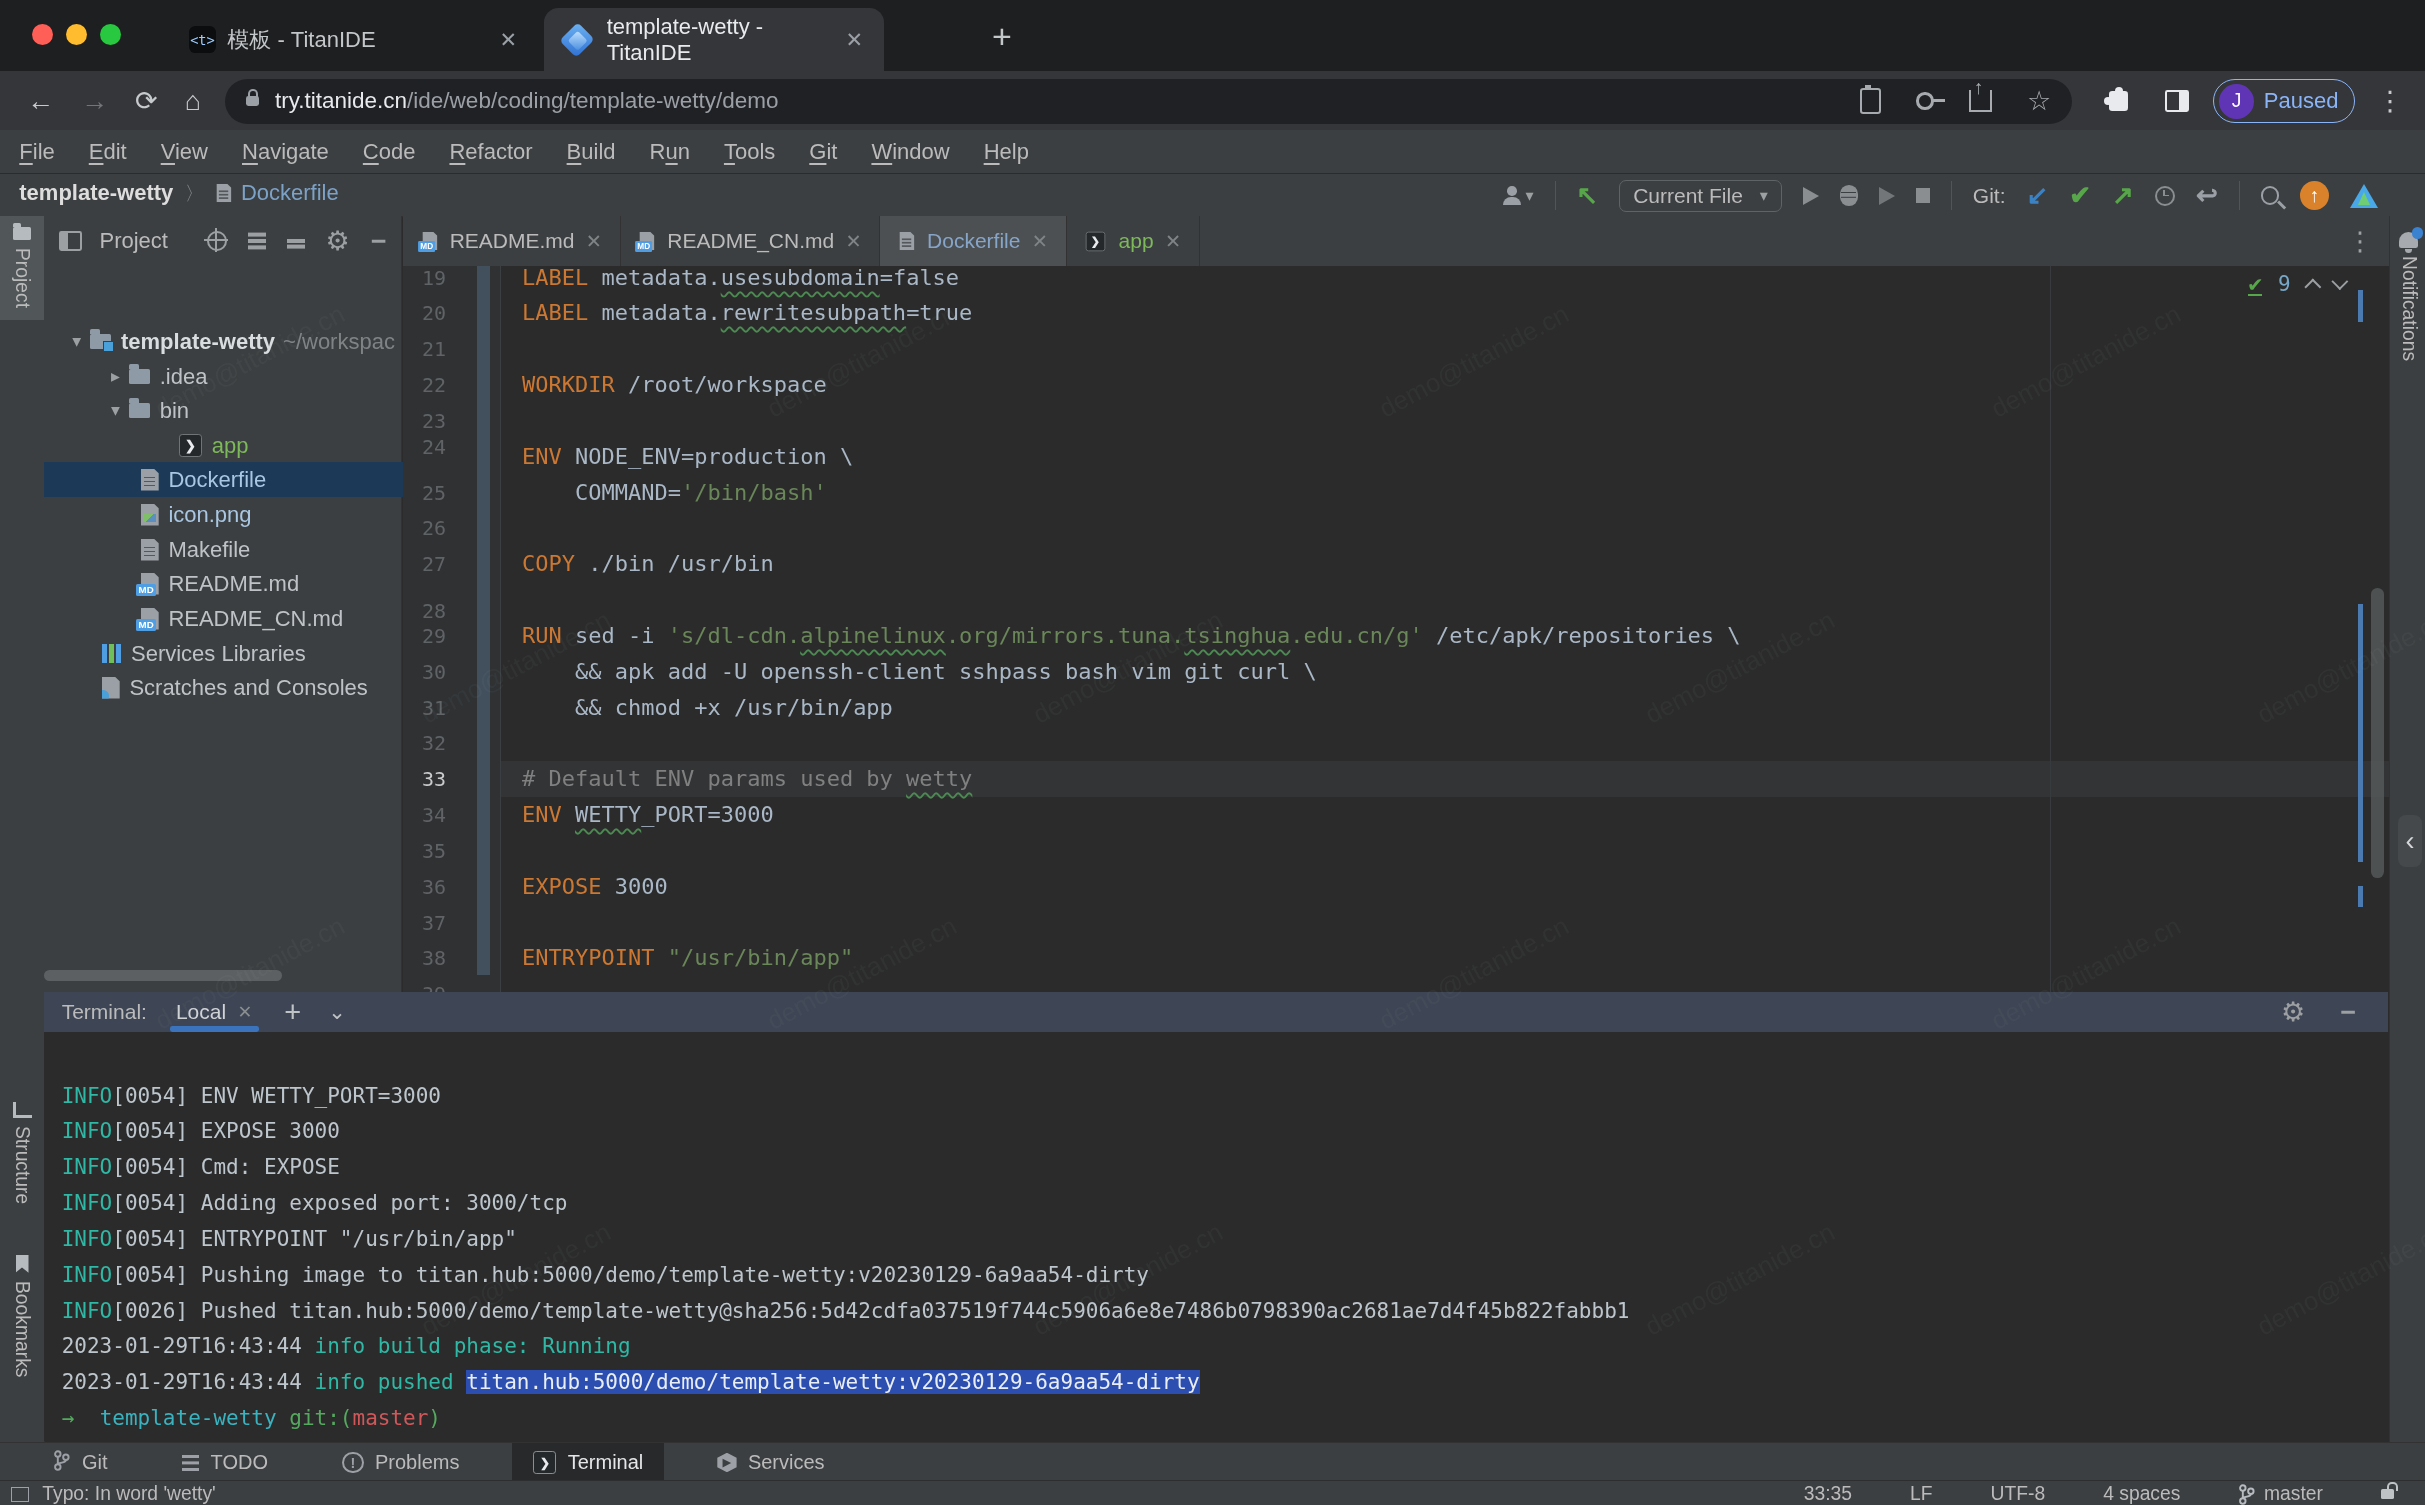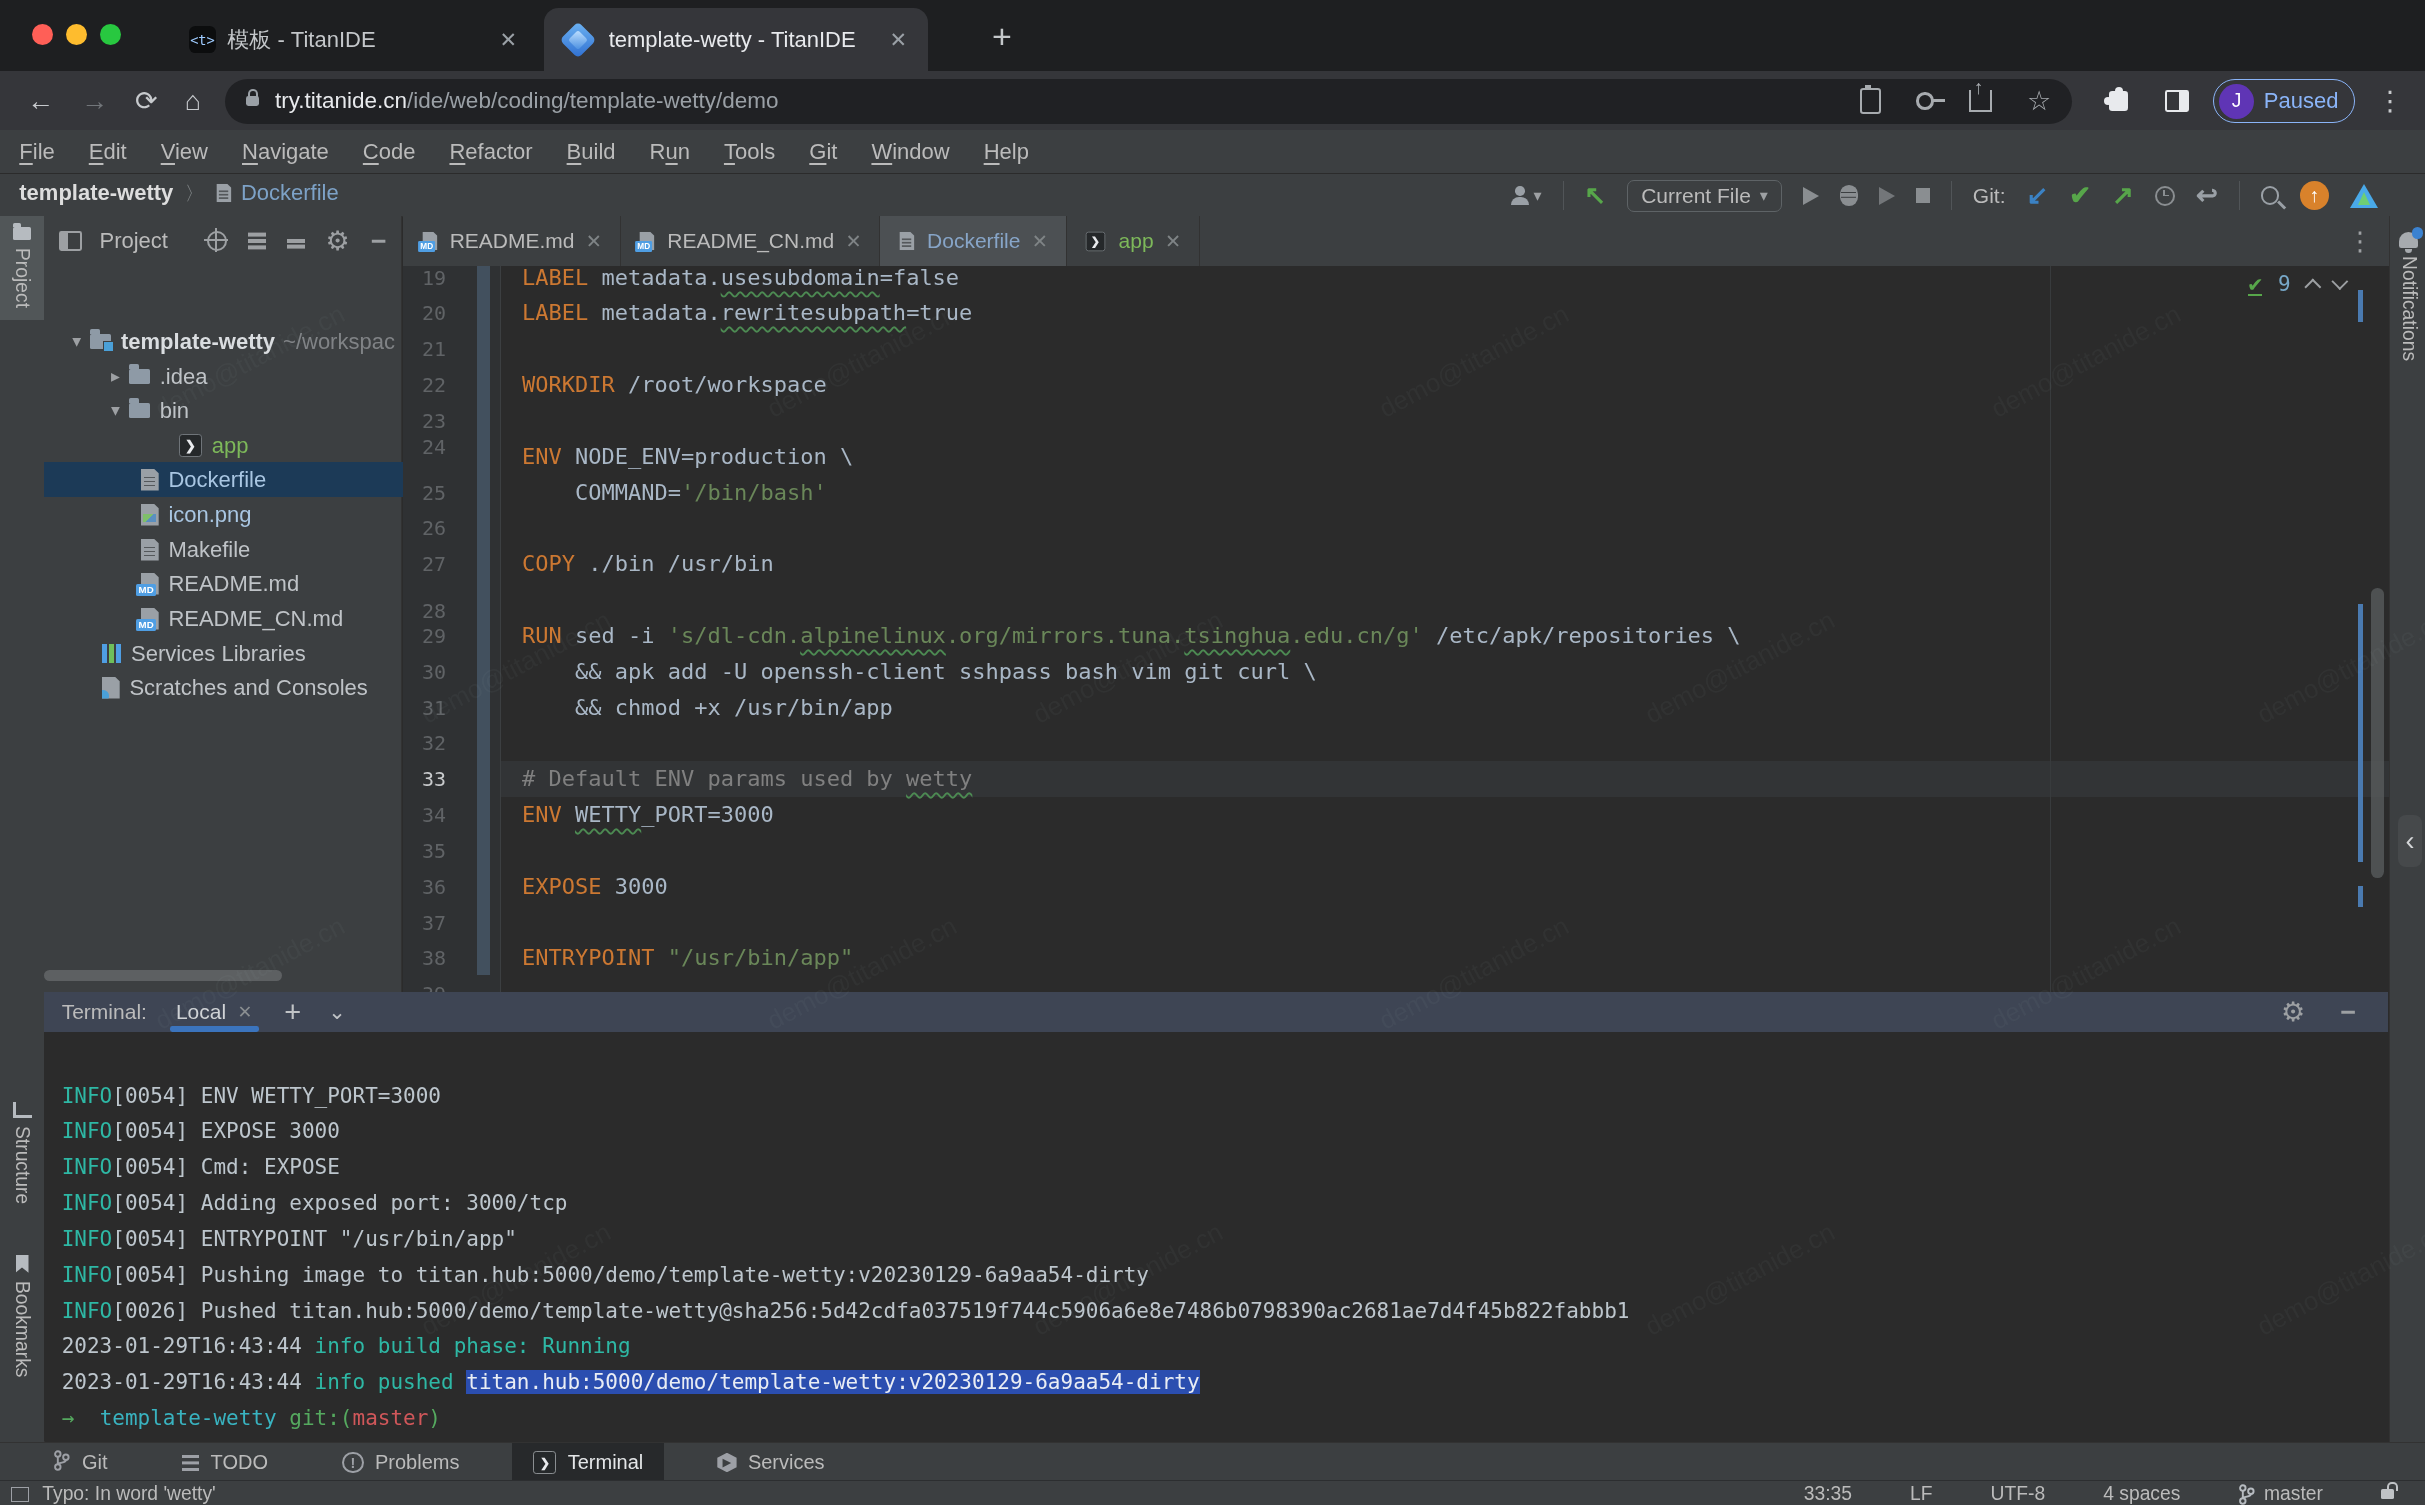--- a/index.html
+++ b/index.html
@@ -47,21 +47,21 @@
   
   .menubar{position:absolute;left:0;top:130px;width:2426px;height:43px;background:#3c3f41;display:flex;align-items:center;gap:34px;padding-left:19.3px;color:#bbbbbb;font-size:22px;}
   .menubar span u{text-decoration-thickness:1.6px;text-underline-offset:4px;}
   .crumbrow{position:absolute;left:0;top:174px;width:2426px;height:42px;background:#3c3f41;border-bottom:0.8px solid #323232;}
   .crumbs{position:absolute;left:19.3px;top:5.6px;display:flex;align-items:center;font-size:22px;color:#bbbbbb;}
   .crumb-proj{font-weight:bold;color:#dddddd;}
   .crumb-sep{color:#7f8486;margin:0 11.3px;font-size:19.3px;}
   .crumb-file{color:#7da2c7;display:flex;align-items:center;gap:8px;}
   .toolbarR{position:absolute;right:48px;top:3.2px;height:37px;display:flex;align-items:center;gap:21px;}
   .tdiv{width:0.8px;height:29px;background:#515558;}
-  .runbox{border:0.8px solid #5e6366;border-radius:7px;color:#bbbbbb;font-size:21px;padding:3.2px 13px;display:flex;gap:9px;align-items:center;}
+  .runbox{border:0.8px solid #5e6366;border-radius:7px;color:#bbbbbb;font-size:21px;padding:3.2px 13px;display:flex;gap:17px;align-items:center;}
   .gitlabel{color:#bbbbbb;font-size:21px;}
   .ar{font-size:26px;font-weight:bold;}
   .ic-person{width:17.7px;height:8px;background:#9aa0a6;border-radius:8px 8px 0 0;margin-top:11.3px;}
   .ic-person::before{content:"";position:absolute;left:4px;top:-11.3px;width:9.7px;height:9.7px;border-radius:50%;background:#9aa0a6;}
   .ic-play{width:0;height:0;border-left:16px solid #8a8e91;border-top:9.7px solid transparent;border-bottom:9.7px solid transparent;}
   .ic-stop{width:14.5px;height:14.5px;background:#8a8e91;}
   .ic-bug{width:17.7px;height:21px;background:#8a8e91;border-radius:8.9px;}
   .ic-bug::before{content:"";position:absolute;left:1.6px;top:6.4px;width:14.5px;height:1.6px;background:#3c3f41;box-shadow:0 4.8px 0 #3c3f41;}
   .ic-cov{width:0;height:0;border-left:16px solid #8a8e91;border-top:9.7px solid transparent;border-bottom:9.7px solid transparent;opacity:.7;}
   .ic-clock{width:16px;height:16px;border:2.4px solid #8a8e91;border-radius:50%;}
@@ -185,21 +185,21 @@
     <div class="lights">
       <span class="light l-red"></span>
       <span class="light l-yel"></span>
       <span class="light l-grn"></span>
     </div>
     <div class="btab" style="left:168px;width:370px;">
       <span class="fav1">&lt;t&gt;</span>
       <span>模板 - TitanIDE</span>
       <span class="close">✕</span>
     </div>
-    <div class="btab active" style="left:544px;width:384px;">
+    <div class="btab active" style="left:544px;width:340px;">
       <span class="fav2"></span>
       <span style="margin-left:6.4px">template-wetty - TitanIDE</span>
       <span class="close">✕</span>
     </div>
     <div class="newtab">+</div>
   </div>
 
   <div class="urlrow">
     <span class="navic">←</span>
     <span class="navic dim">→</span>

